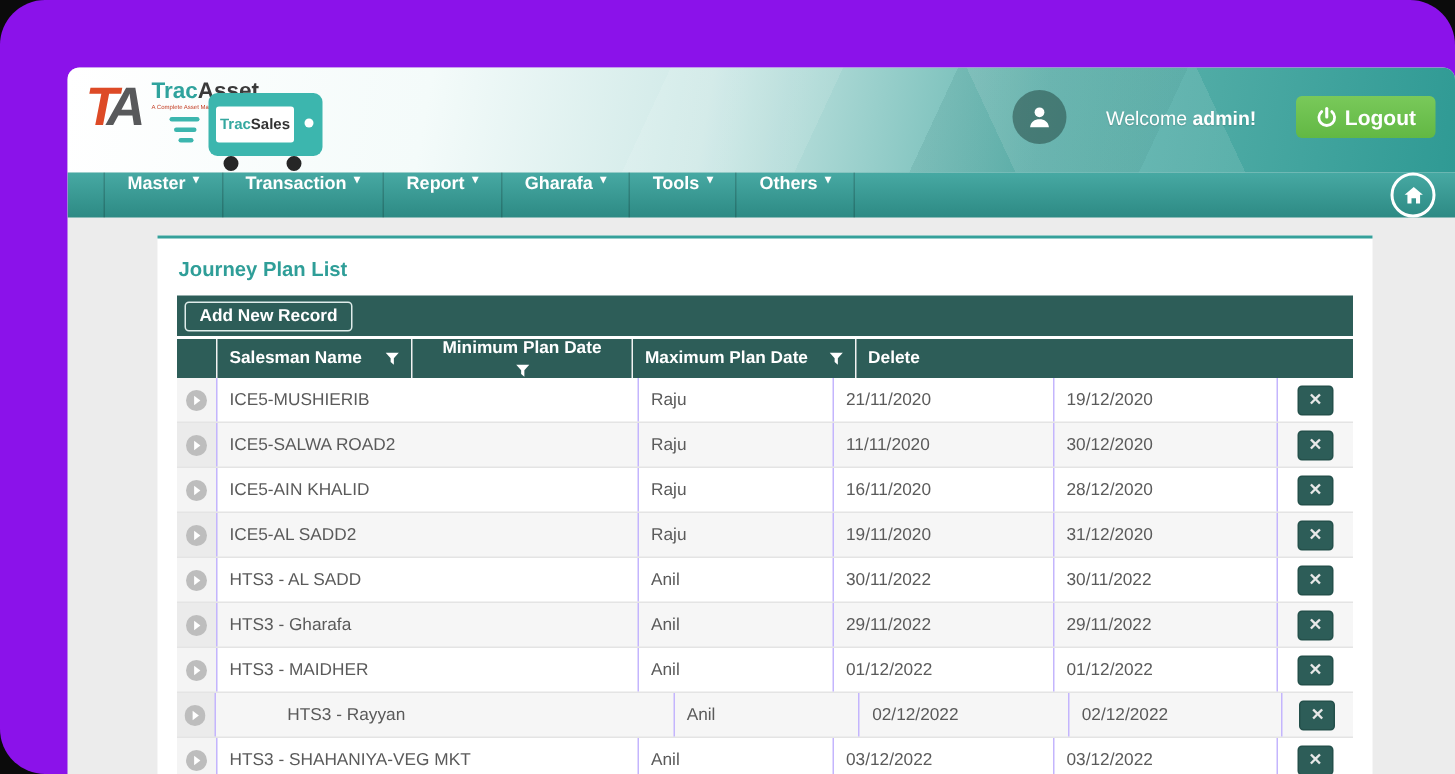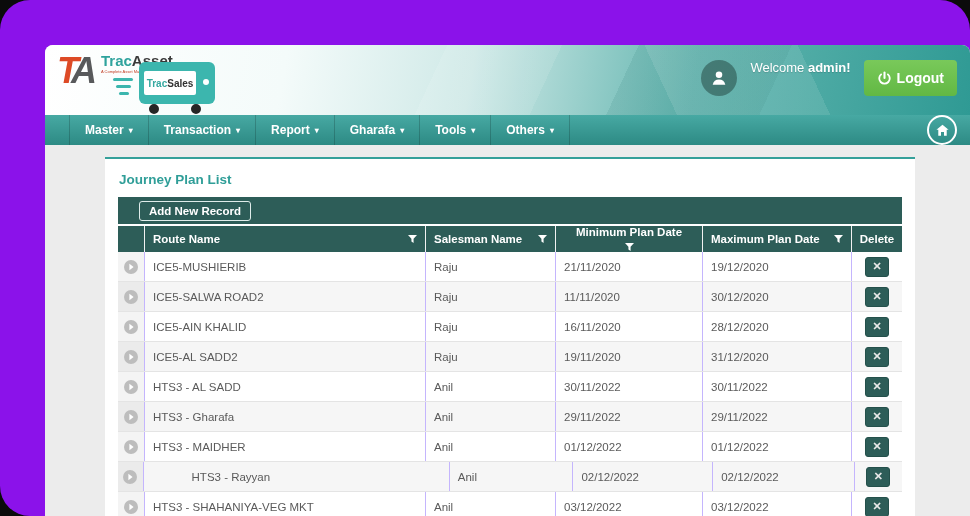--- a/index.html
+++ b/index.html
@@ -36,43 +36,43 @@
   .truck { position:absolute; left:56px; top:14px; width:120px; height:52px; }
   .speed-line { position:absolute; height:3px; background:#3cb6ae; border-radius:2px; }
   .sl1 { width:20px; left:0; top:16px; } .sl2 { width:15px; left:3px; top:23px; } .sl3 { width:10px; left:6px; top:30px; }
   .truck-body { position:absolute; left:26px; top:0; width:76px; height:42px; background:#3cb6ae; border-radius:6px; }
   .truck-panel { position:absolute; left:5px; top:9px; width:52px; height:24px; background:#fff; border-radius:2px;
     display:flex; align-items:center; justify-content:center; font-size:10px; font-weight:bold; white-space:nowrap; }
   .truck-panel .p1 { color:#35a8a0; } .truck-panel .p2 { color:#333; }
   .truck-dot { position:absolute; right:6px; top:17px; width:6px; height:6px; background:#fff; border-radius:50%; }
   .wheel { position:absolute; bottom:0; width:9px; height:9px; background:#fff; border:5px solid #262626; border-radius:50%; }
   .w1 { left:36px; } .w2 { left:78px; }
-  .user-group { position:absolute; right:13px; top:15px; display:flex; gap:13px; z-index:3; }
+  .user-group { position:absolute; right:13px; top:15px; display:flex; align-items:center; gap:26px; z-index:3; }
   .avatar { width:36px; height:36px; border-radius:50%; background:rgba(38,74,70,.55); display:flex; align-items:center; justify-content:center; }
   .welcome { color:#fff; font-size:13px; text-shadow:0 1px 1px rgba(0,0,0,.15); }
   .welcome b { font-weight:bold; }
   .logout-btn { display:flex; align-items:center; gap:5px; background:linear-gradient(#79c95a,#62b844);
     border:none; border-radius:4px; padding:6px 13px; color:#fff; font-weight:bold; font-size:14px; cursor:pointer;
     font-family:"Liberation Sans", sans-serif; }
   
   .nav-bar { position:relative; height:30px; background:linear-gradient(#47a9a3,#2d8a84); display:flex; }
   .nav-list { display:flex; list-style:none; margin-left:24px; }
-  .nav-item { display:flex; align-items:center; padding:0 15px; color:#fff; font-size:12px; font-weight:bold;
+  .nav-item { display:flex; align-items:flex-start; padding:0 15px; color:#fff; font-size:12px; font-weight:bold;
     border-right:1px solid rgba(0,0,0,.18); cursor:pointer; }
   .nav-item:first-child { border-left:1px solid rgba(0,0,0,.18); }
   .nav-item .caret { font-size:8px; margin-left:5px; }
   .home-button { position:absolute; right:13px; top:50%; transform:translateY(-50%);
     width:30px; height:30px; border-radius:50%; border:2px solid #fff; background:transparent;
     display:flex; align-items:center; justify-content:center; cursor:pointer; }
   
   .content-panel { margin:12px 55px 0 60px; width:810px; height:368px;
     background:#fff; border-top:2px solid #35A09A; }
   .page-title { color:#2F9E98; font-size:13.5px; font-weight:bold; padding:13px 14px 10px; }
   .grid { margin:0 13px; font-size:11.5px; }
-  .toolbar { background:#2D5D58; height:27px; display:flex; align-items:center; padding-left:21px; margin-bottom:2px; }
+  .toolbar { background:#2D5D58; height:27px; display:flex; align-items:center; padding-left:5px; margin-bottom:2px; }
   .add-btn { border:1px solid #dfecea; border-radius:3px; background:transparent; color:#fff;
     font-weight:bold; font-size:11.5px; padding:3px 9px; cursor:pointer; font-family:"Liberation Sans", sans-serif; }
   .header-row { display:flex; background:#2D5D58; color:#fff; font-weight:bold; height:26px; }
   .hcell { display:flex; align-items:center; justify-content:space-between; padding:0 8px;
     border-right:1px solid #f2f2f2; }
   .hcell:last-child { border-right:none; justify-content:center; }
   .hcell.expander-col { padding:0; }
   .filter-btn { background:none; border:none; cursor:pointer; display:flex; align-items:center; padding:0; }
   .row { display:flex; height:30px; border-bottom:1px solid #e4e4e4; background:#fff; }
   .row.alt { background:#f6f6f6; }
@@ -176,28 +176,20 @@
   </div>
 
   <div class="content-panel">
     <div class="page-title">Journey Plan List</div>
     <div class="grid">
       <div class="toolbar">
         <button class="add-btn">Add New Record</button>
       </div>
       <div class="header-row" id="header-row">
           <div class="hcell expander-col" style="width: 27px;"></div>
-          <div class="hcell" style="width: 281px;">
-            <span>Route Name</span>
-            <button class="filter-btn">
-              <svg width="9" height="9" viewBox="0 0 10 10">
-                <path d="M0 0h10L6.2 4.3V9L3.8 7.1V4.3Z" fill="#fff"></path>
-              </svg>
-            </button>
-          </div>
           <div class="hcell" style="width: 130px; text-align: right;">
             <span>Salesman Name</span>
             <button class="filter-btn">
               <svg width="9" height="9" viewBox="0 0 10 10">
                 <path d="M0 0h10L6.2 4.3V9L3.8 7.1V4.3Z" fill="#fff"></path>
               </svg>
             </button>
           </div>
           <div class="hcell" style="width: 147px; flex-direction: column;">
             <span>Minimum Plan Date</span>

